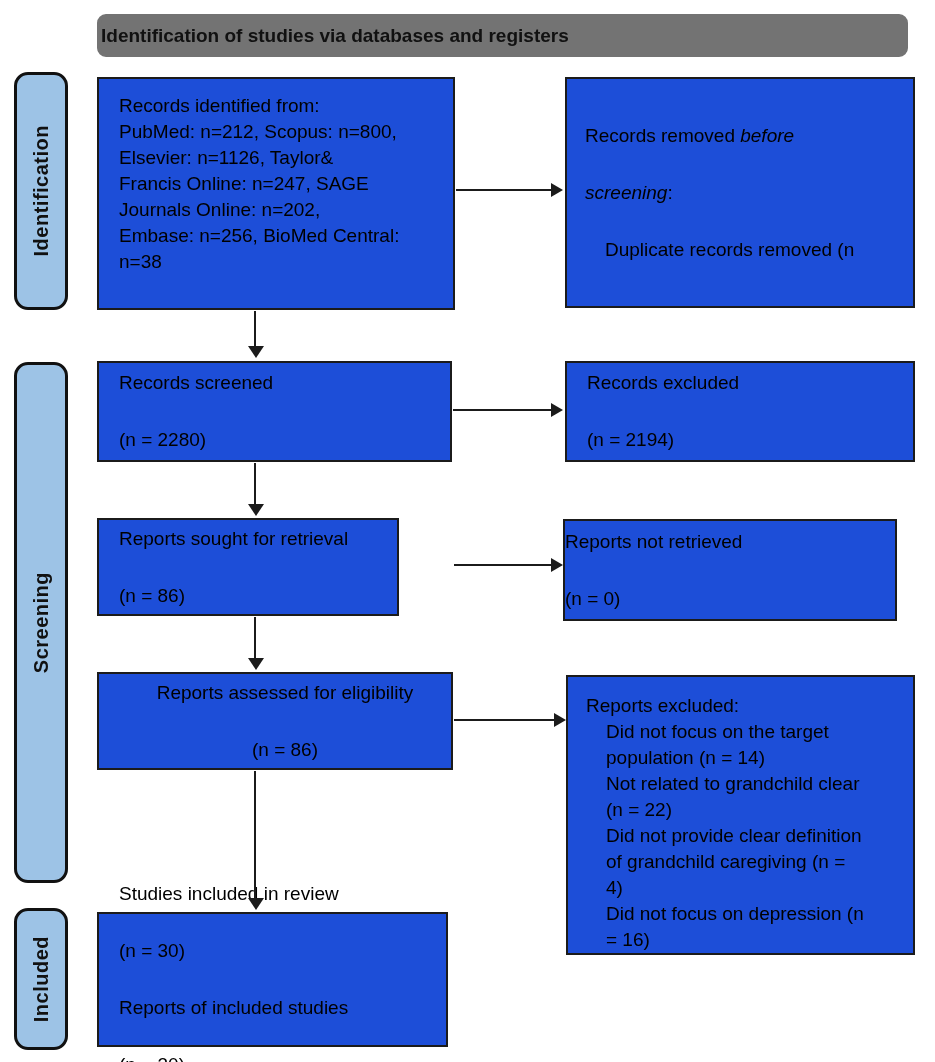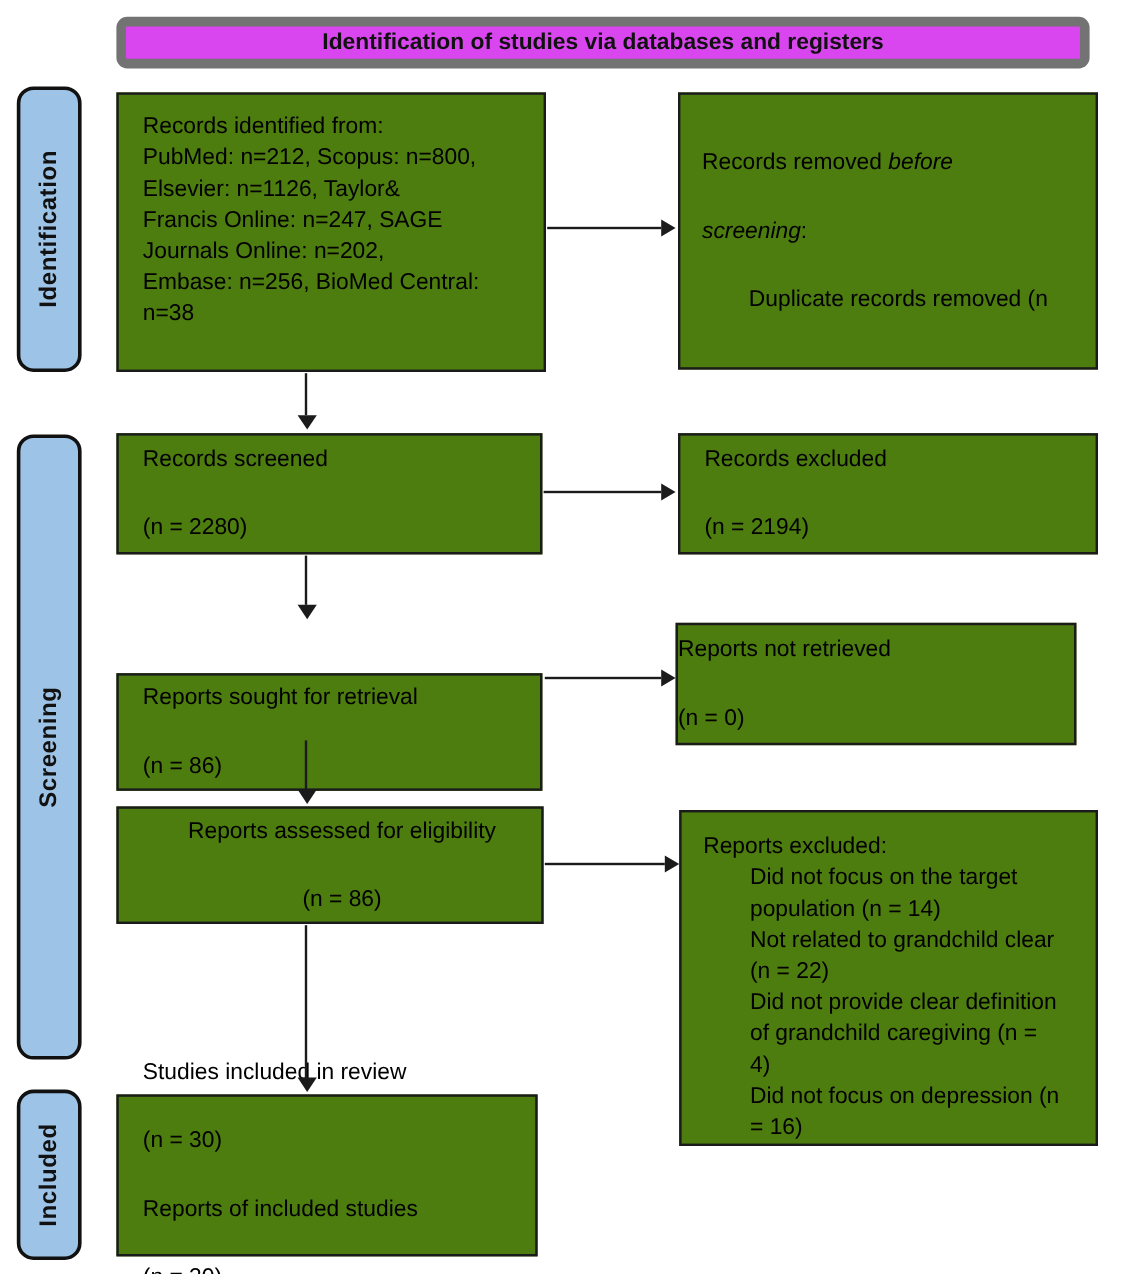--- a/index.html
+++ b/index.html
@@ -9,24 +9,24 @@
     height: 1062px;
     background: #ffffff;
     font-family: "Liberation Sans", sans-serif;
     color: #000;
     overflow: hidden;
   }
   .banner {
     position: absolute;
     left: 97px; top: 14px; width: 811px; height: 43px;
     box-sizing: border-box;
-    background: #d946ef;
-    border: 8px solid #737373;
+    background: #737373;
+    border: 4px solid #737373;
     border-radius: 9px;
-    display: flex; align-items: center; justify-content: center;
+    display: flex; align-items: center; 
     font-weight: bold; font-size: 19px; color: #111;
   }
   .stage {
     position: absolute;
     box-sizing: border-box;
     width: 54px;
     background: #9DC3E6;
     border: 3px solid #111;
     border-radius: 14px;
     display: flex; align-items: center; justify-content: center;
@@ -36,29 +36,29 @@
     transform: rotate(180deg);
     font-weight: bold;
     font-size: 20px;
     letter-spacing: 0.5px;
     color: #111;
     white-space: nowrap;
   }
   .box {
     position: absolute;
     box-sizing: border-box;
-    background: #4d7c0f;
+    background: #1d4ed8;
     border: 2px solid #1b1b1b;
     font-size: 19px;
     line-height: 26px;
     color: #000;
   }
   .vcenter { display: flex; flex-direction: column; justify-content: center; gap: 31px; }
   .ln { white-space: nowrap; }
-  .indent { margin-left: 39px; }
+  .indent { margin-left: 20px; }
   .v-arrow {
     position: absolute;
     width: 0;
     border-left: 2px solid #1b1b1b;
   }
   .v-arrow::after {
     content: "";
     position: absolute;
     left: -8px; bottom: -12px;
     width: 0; height: 0;
@@ -119,21 +119,21 @@
   <div class="box vcenter" style="left:97px; top:361px; width:355px; height:101px; padding-left:20px;">
     <div class="ln">Records screened</div>
     <div class="ln">(n = 2280)</div>
   </div>
 
   <div class="box vcenter" style="left:565px; top:361px; width:350px; height:101px; padding-left:20px;">
     <div class="ln">Records excluded</div>
     <div class="ln">(n = 2194)</div>
   </div>
 
-  <div class="box vcenter" style="left:97px; top:518px; width:355px; height:98px; padding-left:20px;margin-top:43px;">
+  <div class="box vcenter" style="left:97px; top:518px; width:302px; height:98px; padding-left:20px;">
     <div class="ln">Reports sought for retrieval</div>
     <div class="ln">(n = 86)</div>
   </div>
 
   <div class="box vcenter" style="left:563px; top:519px; width:334px; height:102px; ">
     <div class="ln">Reports not retrieved</div>
     <div class="ln">(n = 0)</div>
   </div>
 
   <div class="box vcenter" style="left:97px; top:672px; width:356px; height:98px; padding-left:20px;text-align:center;">

